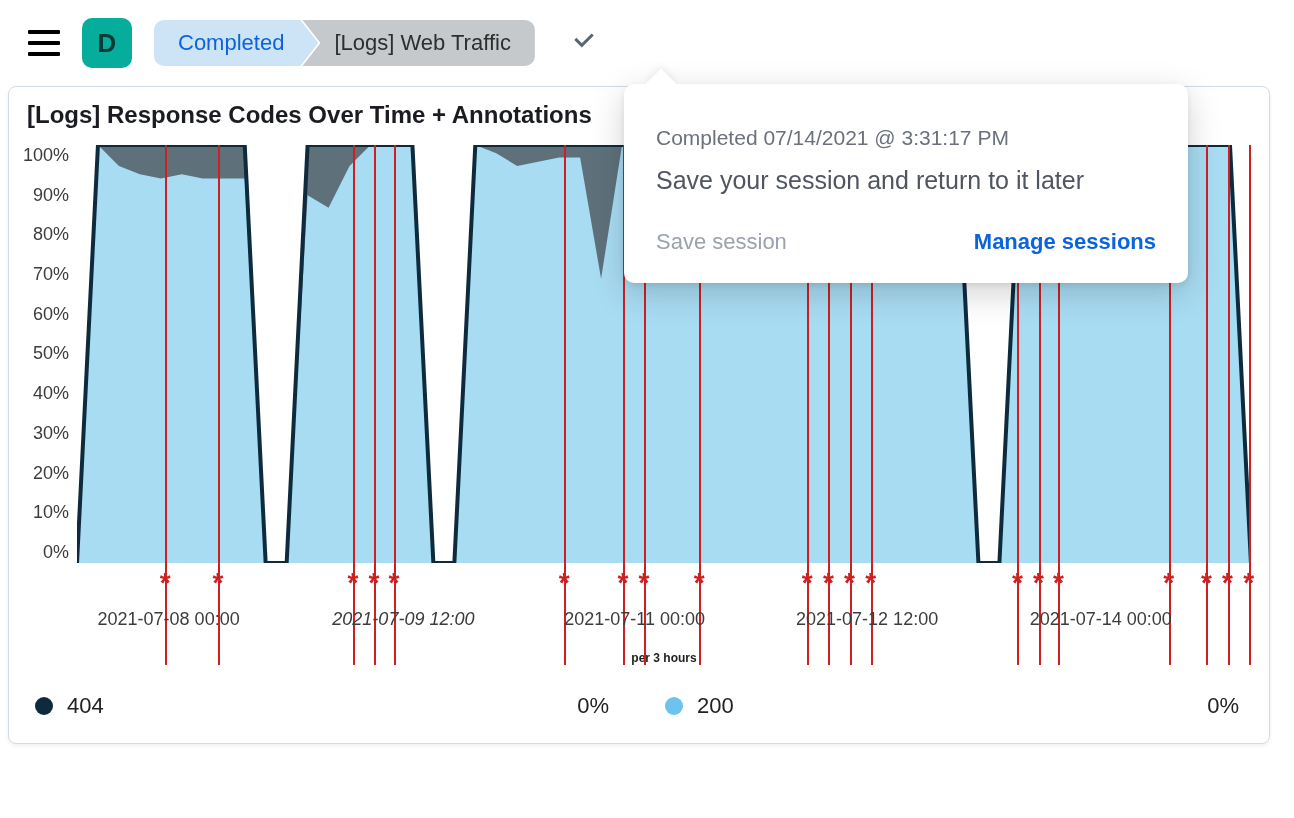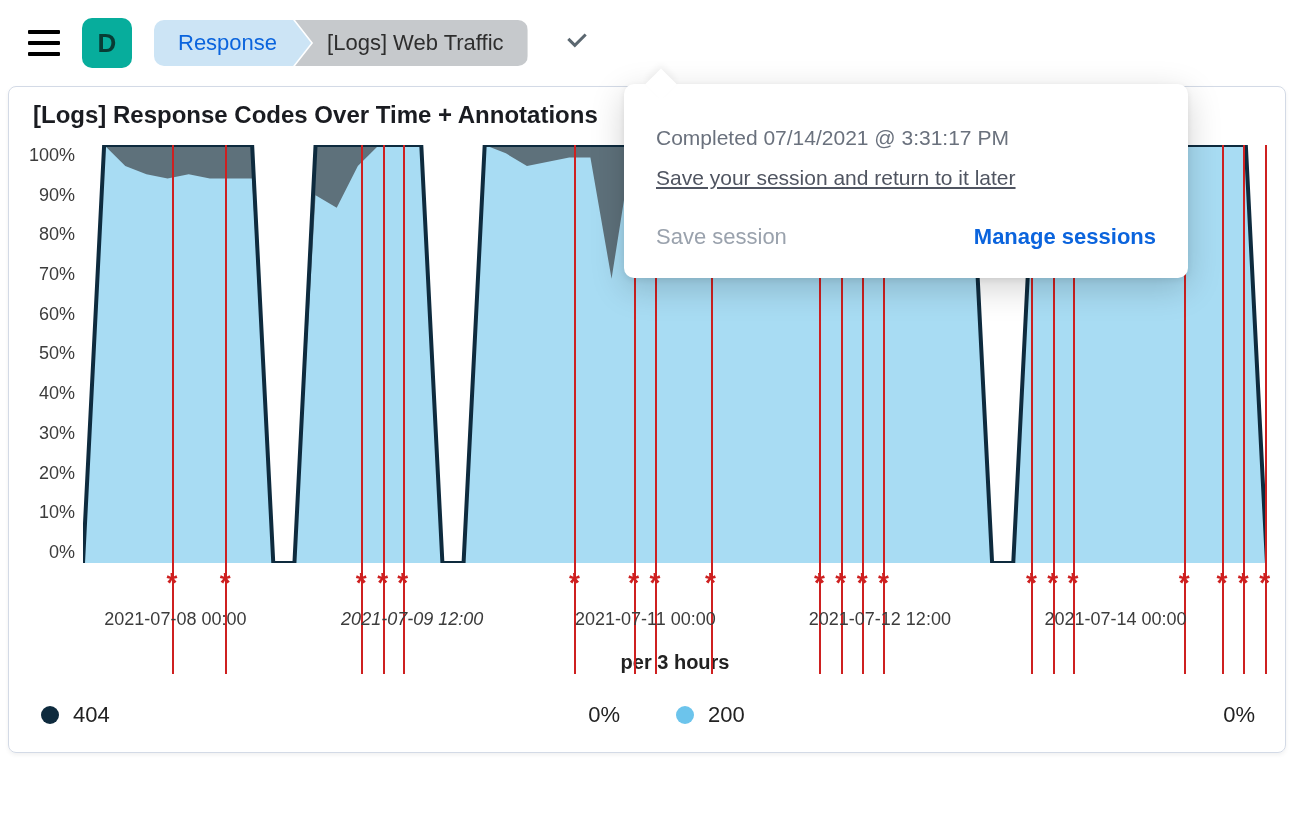--- a/index.html
+++ b/index.html
@@ -69,31 +69,31 @@
     padding:30px 32px 28px 32px;
     z-index:50;
   }
   .popover::before{
     content:""; position:absolute; top:-11px; left:26px;
     width:22px; height:22px; background:#fff; transform:rotate(45deg);
     box-shadow:-3px -3px 6px rgba(0,0,0,.05);
   }
   .pop-title { font-size:25px; color:#1a1c21; margin:0 0 14px 0;}
   .pop-sub   { font-size:21px; color:#6a717d; margin:12px 0 10px 0;}
-  .pop-desc  { font-size:21px; color:#505561; margin:16px 0 34px 0;text-decoration:underline;}
+  .pop-desc  { font-size:25px; color:#505561; margin:16px 0 34px 0;}
   .pop-actions { display:flex; justify-content:space-between; gap:25px; font-size:22px;}
   .btn-save   { color:#9aa2ad; cursor:default;}
   .btn-manage { color:#0b64dd; font-weight:600; cursor:pointer;}
 
   
   .panel {
-    margin: 0 8px 12px 8px;
+    margin: 0 24px 12px 8px;
     border:1px solid #d3dae6;
     border-radius:8px;
-    padding:14px 18px 24px 20px;
+    padding:14px 18px 24px 14px;
     box-shadow: 0 2px 4px rgba(0,0,0,.06);
     position:relative;
   }
   .panel-title{
     font-size:24px; font-weight:700; color:#1a1c21;
     margin:0 0 16px 4px;
   }
 
   .chart-row { display:flex; }
   .y-axis {
@@ -105,21 +105,21 @@
   }
   .plot-wrap { flex:1; position:relative; }
   .plot { width:100%; height:418px; display:block; }
   .plot-overlay { position:absolute; inset:0; pointer-events:none;}
   .redline { position:absolute; top:0; bottom:0; width:2px; background:#ce2020;}
   .star-row { position:relative; height:32px; }
   .star { position:absolute; top:4px; color:#ce2020; font-size:28px; font-weight:700; transform:translateX(-50%);}
 
   .x-axis { position:relative; height:32px; margin-top:14px; font-size:18px; color:#3c3c3c;}
   .x-tick { position:absolute; transform:translateX(-50%); white-space:nowrap;}
-  .x-title { text-align:center; font-size:20px; font-weight:700; color:#222; margin-top:10px;}
+  .x-title { text-align:center; font-size:12px; font-weight:700; color:#222; margin-top:10px;}
 
   .legend {
     display:flex; align-items:center;
     font-size:22px; color:#222;
     margin-top:28px; padding:0 12px;
   }
   .dot { width:18px; height:18px; border-radius:50%; margin-right:14px;}
   .dot-dark{ background:#0e2b3e;}
   .dot-light{ background:#6cc4ec;}
   .legend-group{ display:flex; align-items:center;}
@@ -131,21 +131,21 @@
   <div class="hamburger">
     <span></span>
       <span></span>
       <span></span>
   </div>
   <div class="space-badge">
     <span>D</span>
   </div>
   <div class="breadcrumbs">
     <div class="crumb crumb-dash">
-      <span>Response</span>
+      <span>Completed</span>
     </div>
     <div class="crumb crumb-logs">
       <span>[Logs] Web Traffic</span>
     </div>
   </div>
   <div class="check-wrap">
     <svg viewBox="0 0 24 24">
         <polyline points="4 10 10 16 20 6"></polyline>
       </svg>
   </div>

